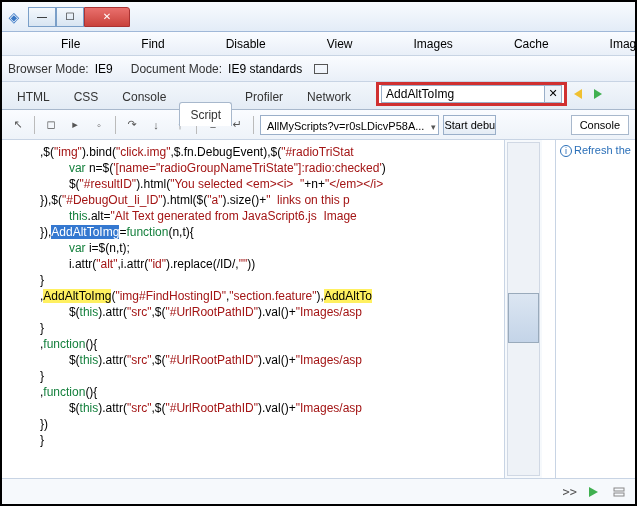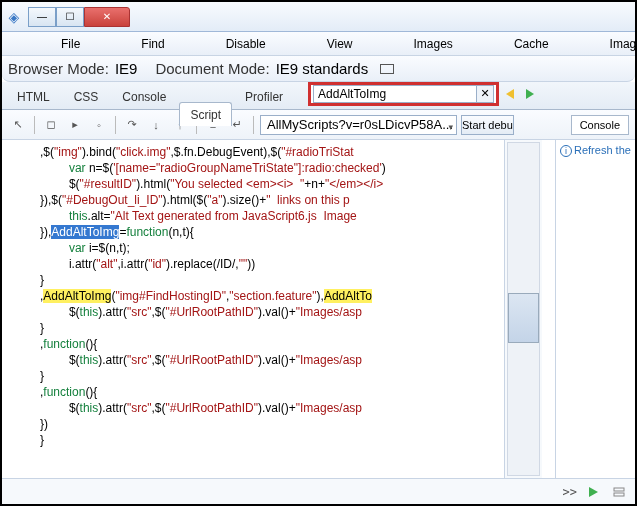--- a/index.html
+++ b/index.html
@@ -6,38 +6,38 @@
 body { background:#fff; width:637px; height:506px; overflow:hidden; border:2px solid #000; }
 .window { width:633px; height:502px; background:#fff; display:flex; flex-direction:column; }
 .titlebar { height:30px; background:linear-gradient(#f8fbfe,#e3ecf7); border-bottom:1px solid #a0b8d8; display:flex; align-items:center; padding:0 4px; }
 .title-icon { width:16px; height:16px; margin-right:6px; display:flex; align-items:center; justify-content:center; color:#3a78c5; font-size:14px; }
 .title-text { flex:1; font-size:12px; color:#000; }
 .win-btns { display:flex; gap:0; height:20px; }
 .win-btn { width:28px; height:20px; border:1px solid #7a9fc8; background:linear-gradient(#f4f8fc,#d8e5f2); font-size:10px; display:flex; align-items:center; justify-content:center; cursor:pointer; }
 .win-btn.close { width:46px; background:linear-gradient(#e9706d,#c9423b); color:#fff; border-color:#a33; border-top-right-radius:3px; }
 .menubar { height:24px; background:linear-gradient(#fafcff,#e9eff8); border-bottom:1px solid #c8d4e4; display:flex; align-items:center; padding:0 6px; font-size:12px; }
 .menu-item { padding:3px 8px; cursor:pointer;margin-left:45px; }
-.toolbar1 { height:26px; background:linear-gradient(#fafcff,#e9eff8); border-bottom:1px solid #c8d4e4; display:flex; align-items:center; padding:0 6px; font-size:15px; gap:6px;border-radius:8px; }
+.toolbar1 { height:26px; background:linear-gradient(#fafcff,#e9eff8); border-bottom:1px solid #c8d4e4; display:flex; align-items:center; padding:0 6px; font-size:12px; gap:6px; }
 .mode-lbl { color:#333; }
 .mode-val { color:#000; }
 .sq-icon { width:14px; height:10px; border:1px solid #555; margin-left:6px; }
 .tabs { height:28px; display:flex; align-items:center; padding:0 4px; font-size:12px; border-bottom:1px solid #a8b8cc; background:linear-gradient(#f2f6fb,#e4ecf5); }
 .tab { padding:5px 10px 4px; cursor:pointer; border:1px solid transparent; border-bottom:none; margin-right:2px; color:#333; }
 .tab.active { background:#fff; border-color:#a8b8cc; border-radius:3px 3px 0 0; position:relative; top:18px; }
 .search-box { margin-left:12px; display:flex; align-items:center; border:3px solid #d03030; padding:2px; background:#fff; height:24px; position:relative; top:-2px; }
 .search-input { width:164px; border:1px solid #9aafc9; font-size:12px; padding:1px 4px; height:18px; }
 .search-x { width:18px; height:18px; border:1px solid #9aafc9; background:#eef3f9; font-size:11px; display:flex; align-items:center; justify-content:center; cursor:pointer; margin-left:-1px; }
 .nav-arrows { display:flex; gap:2px; margin-left:4px; position:relative; top:-2px; }
 .arrow-btn { width:16px; height:16px; display:flex; align-items:center; justify-content:center; cursor:pointer; }
 .arrow-left svg polygon { fill:#f0c030; }
 .arrow-right svg polygon { fill:#40b050; }
 .toolbar2 { height:30px; border-bottom:1px solid #c8d4e4; display:flex; align-items:center; padding:0 6px; gap:4px; font-size:11px; background:linear-gradient(#fafcff,#eef3f9); }
 .tbtn { width:20px; height:20px; display:flex; align-items:center; justify-content:center; cursor:pointer; color:#555; border:1px solid transparent; }
 .sep { width:1px; height:18px; background:#bbb; margin:0 2px; }
-.script-dd { border:1px solid #9aafc9; padding:2px 3px 2px 6px; background:#fff; font-size:13px; height:20px; display:flex; align-items:flex-end; cursor:pointer; position:relative; }
+.script-dd { border:1px solid #9aafc9; padding:2px 14px 2px 6px; background:#fff; font-size:11px; height:20px; display:flex; align-items:flex-end; cursor:pointer; position:relative; }
 .script-dd::after { content:"▾"; position:absolute; right:3px; color:#555; font-size:9px; }
 .debug-btn { border:1px solid #9aafc9; padding:2px 0; background:linear-gradient(#fafcff,#e4ecf5); height:20px; font-size:11px; cursor:pointer; display:flex; align-items:center; }
 .right-tabs { margin-left:auto; display:flex; }
 .right-tab { padding:3px 8px; border:1px solid #a8b8cc; background:#fff; font-size:11px; cursor:pointer; }
 .content { flex:1; display:flex; overflow:hidden; }
 .code-area { flex:1; padding:4px 0 4px 38px; font-family:Consolas,Menlo,monospace; font-size:12px; line-height:16px; white-space:pre; overflow:hidden; color:#000; position:relative; }
 .kw { color:#15803d; }
 .str { color:#a31515; }
 .hl-blue { background:#3478d0; color:#fff; }
 .hl-yellow { background:#fff060; }
@@ -83,20 +83,21 @@
     <span class="mode-val">IE9 standards</span>
     <span class="sq-icon"></span>
   </div>
 
   <div class="tabs">
     <div class="tab">HTML</div>
     <div class="tab">CSS</div>
     <div class="tab">Console</div>
     <div class="tab active">Script</div>
     <div class="tab">Profiler</div>
+    <div class="tab">Network</div>
     <div class="search-box">
       <input class="search-input" value="AddAltToImg" style="">
       <div class="search-x">✕</div>
     </div>
     <div class="nav-arrows">
       <div class="arrow-btn arrow-left">
           <svg width="14" height="12">
             <polygon points="10,1 10,11 2,6"></polygon>
           </svg>
         </div>

